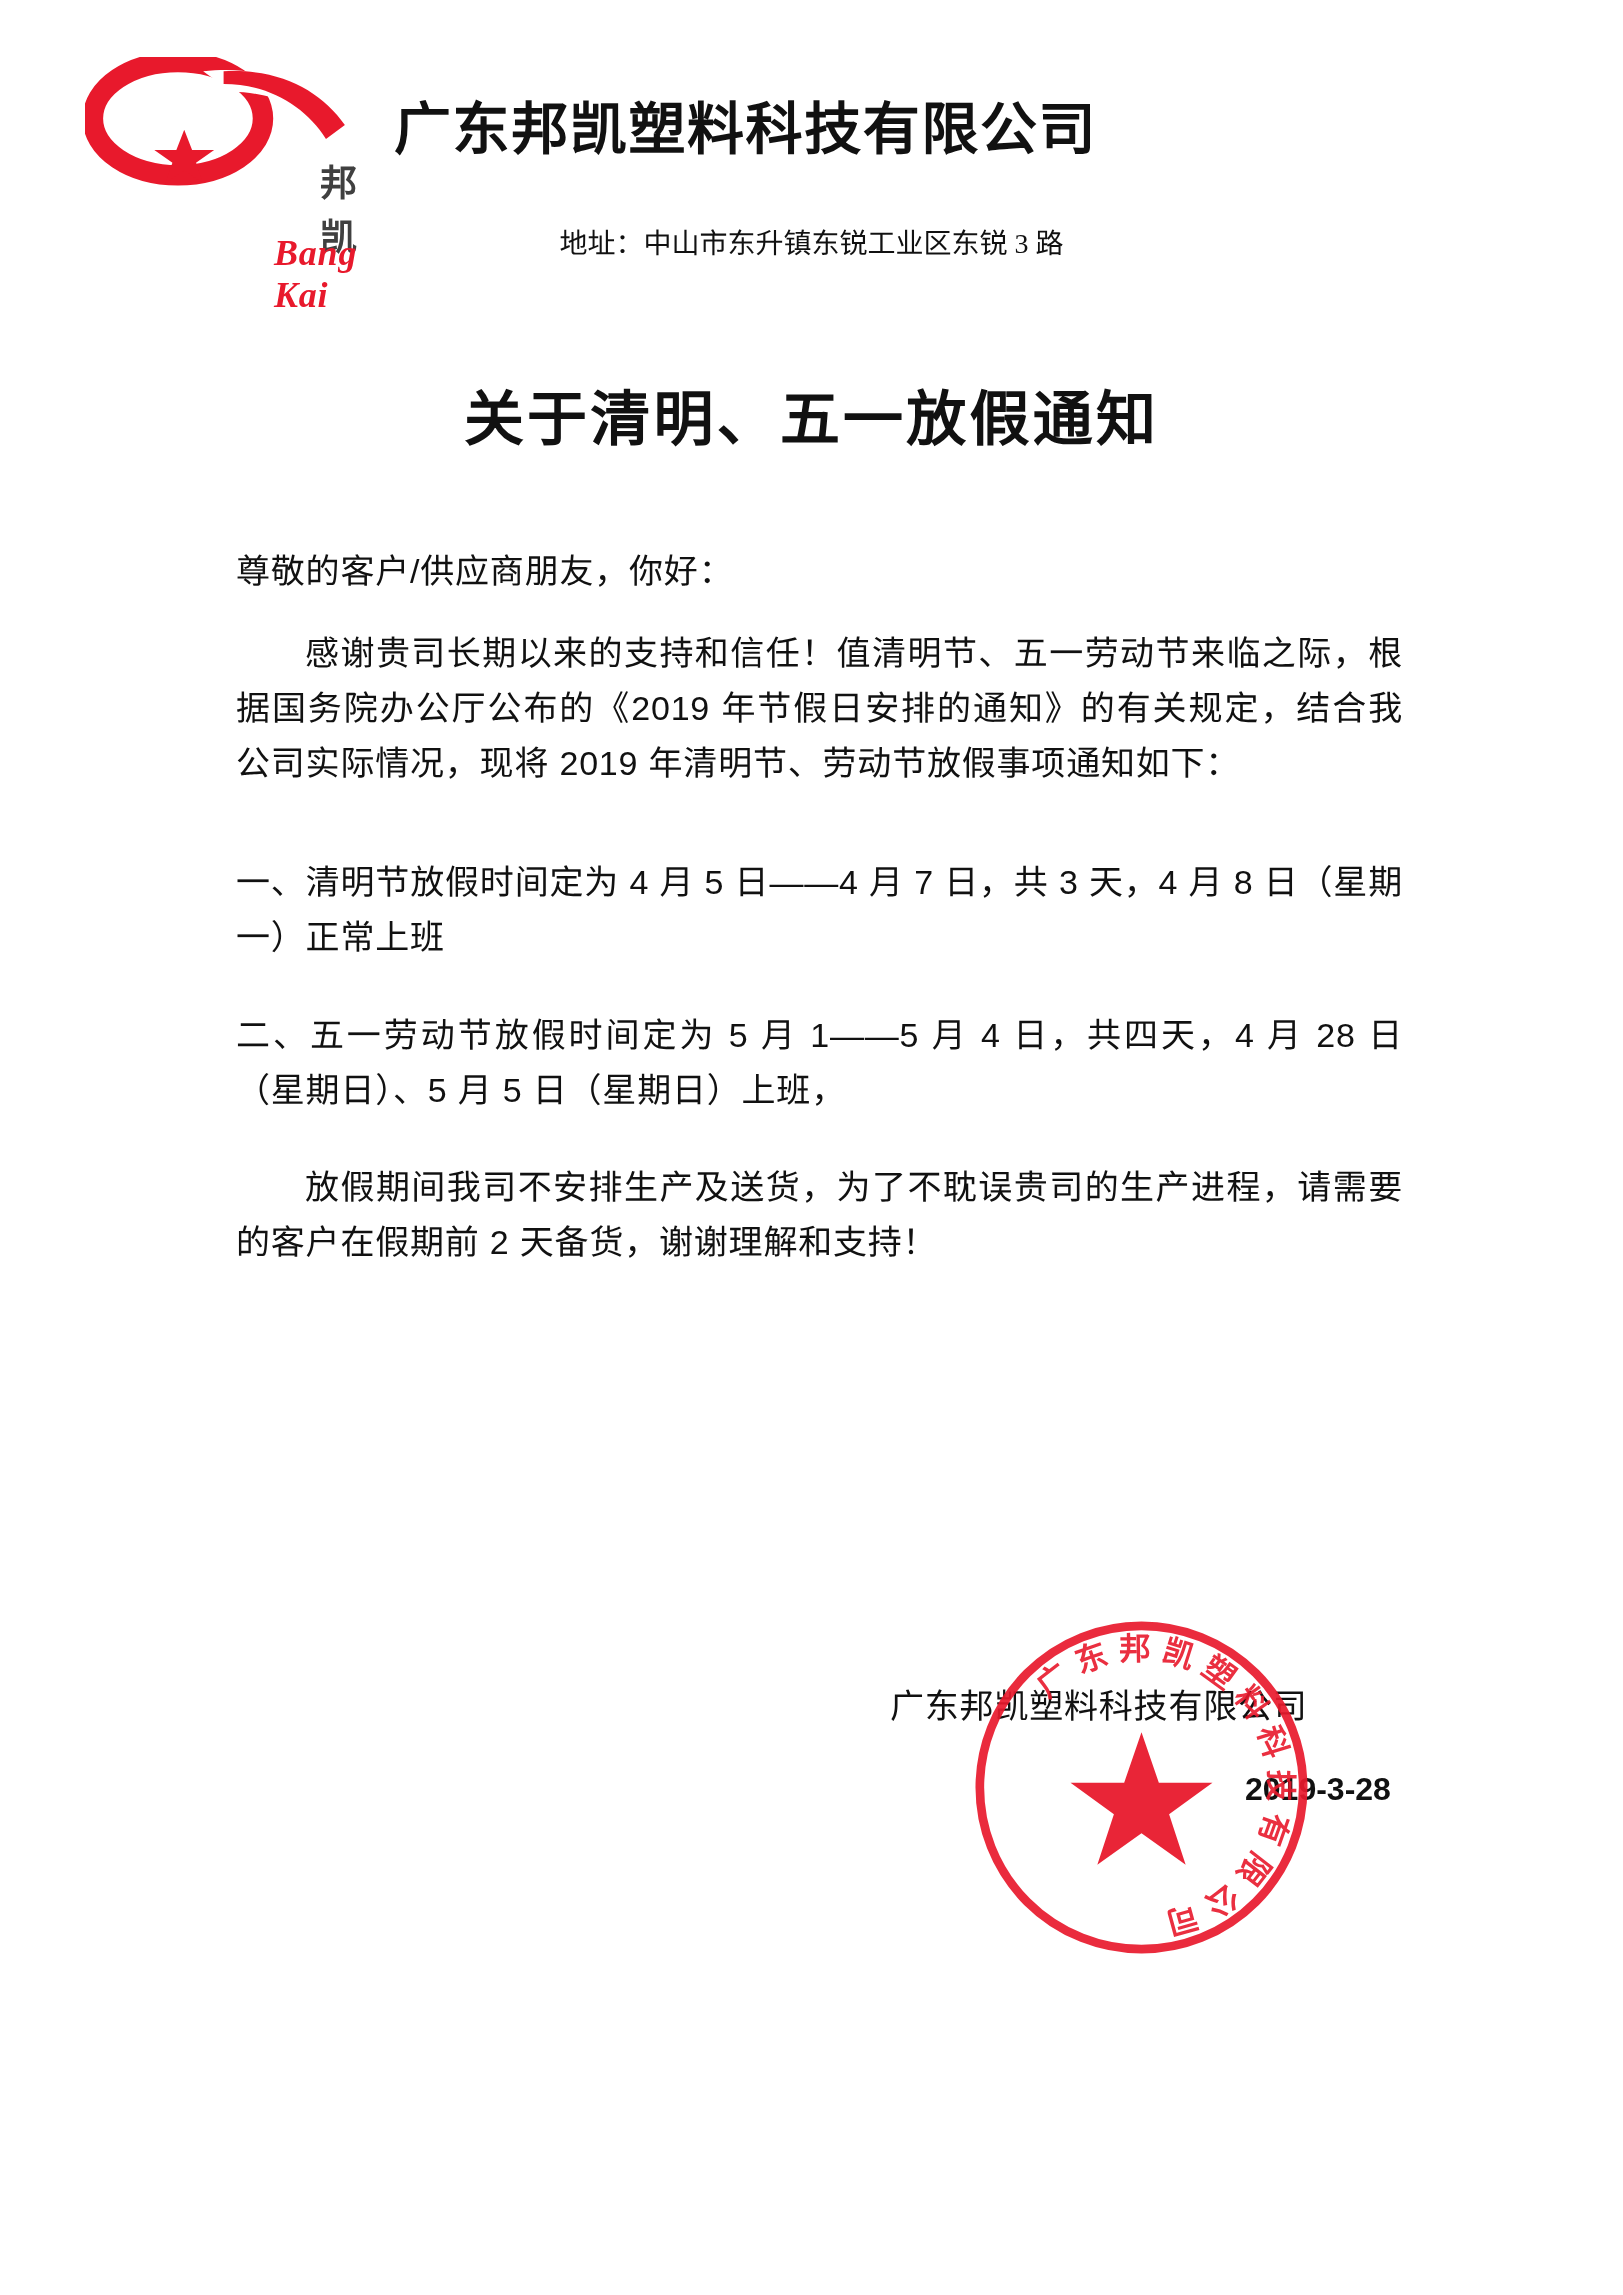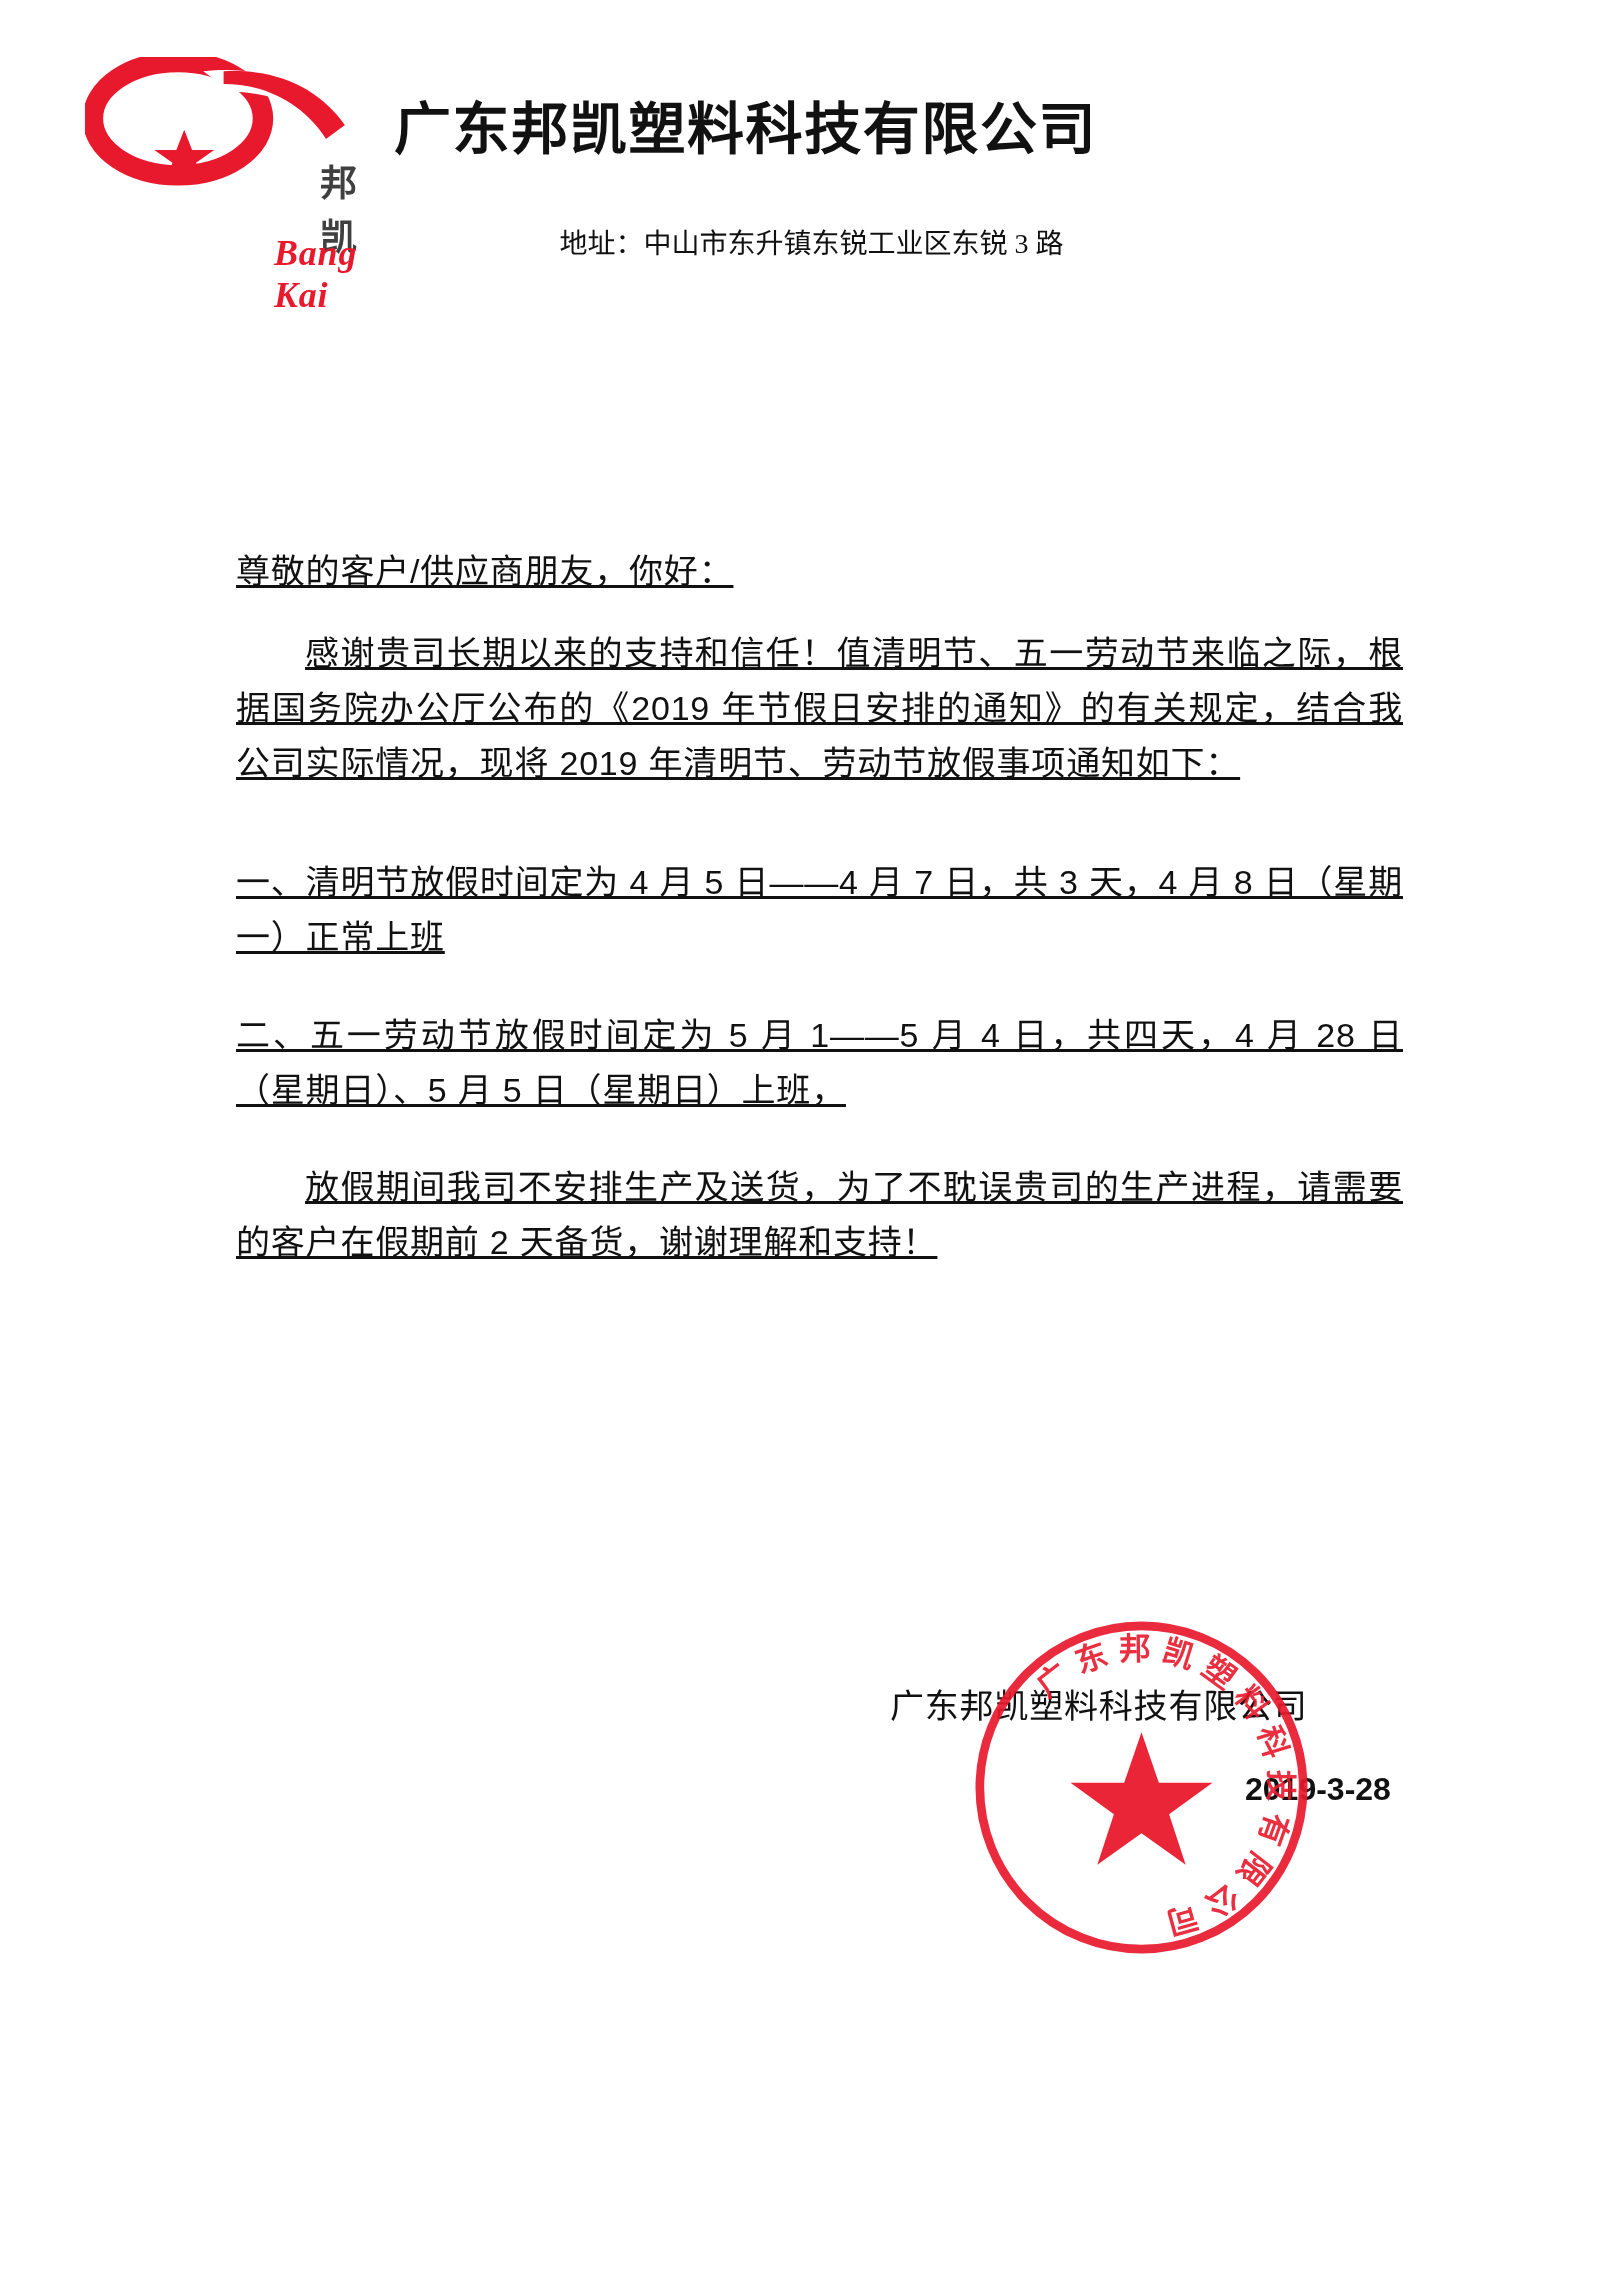--- a/index.html
+++ b/index.html
@@ -129,21 +129,20 @@
   }
 
   .para {
     font-family: "Liberation Sans", "DejaVu Sans", sans-serif;
     font-size: 34px;
     line-height: 1.62;
     color: #111111;
     letter-spacing: 0.8px;
     margin: 0 0 6.3px 0;
     text-align: justify;
-    text-decoration: underline;
   }
 
   .para.indent {
     text-indent: 69px;
   }
 
   .gap-lg { height: 58px; }
   .gap-md { height: 36px; }
   .gap-sm { height: 20.5px; }
 
@@ -203,20 +202,21 @@
       <div class="logo-cn">邦 凯</div>
       <div class="logo-en">Bang Kai</div>
     </div>
 
     <div class="company-name">广东邦凯塑料科技有限公司</div>
 
     <div class="address-line">地址：中山市东升镇东锐工业区东锐 3 路</div>
 
   </div>
 
+  <div class="doc-title">关于清明、五一放假通知</div>
 
   <div class="body-wrap">
     <p class="para">尊敬的客户/供应商朋友，你好：</p>
     <div class="gap-sm"></div>
     <p class="para indent">感谢贵司长期以来的支持和信任！值清明节、五一劳动节来临之际，根据国务院办公厅公布的《2019 年节假日安排的通知》的有关规定，结合我公司实际情况，现将 2019 年清明节、劳动节放假事项通知如下：</p>
     <div class="gap-lg"></div>
     <p class="para">一、清明节放假时间定为 4 月 5 日——4 月 7 日，共 3 天，4 月 8 日（星期一）正常上班</p>
     <div class="gap-md"></div>
     <p class="para">二、五一劳动节放假时间定为 5 月 1——5 月 4 日，共四天，4 月 28 日（星期日）、5 月 5 日（星期日）上班，</p>
     <div class="gap-md"></div>

